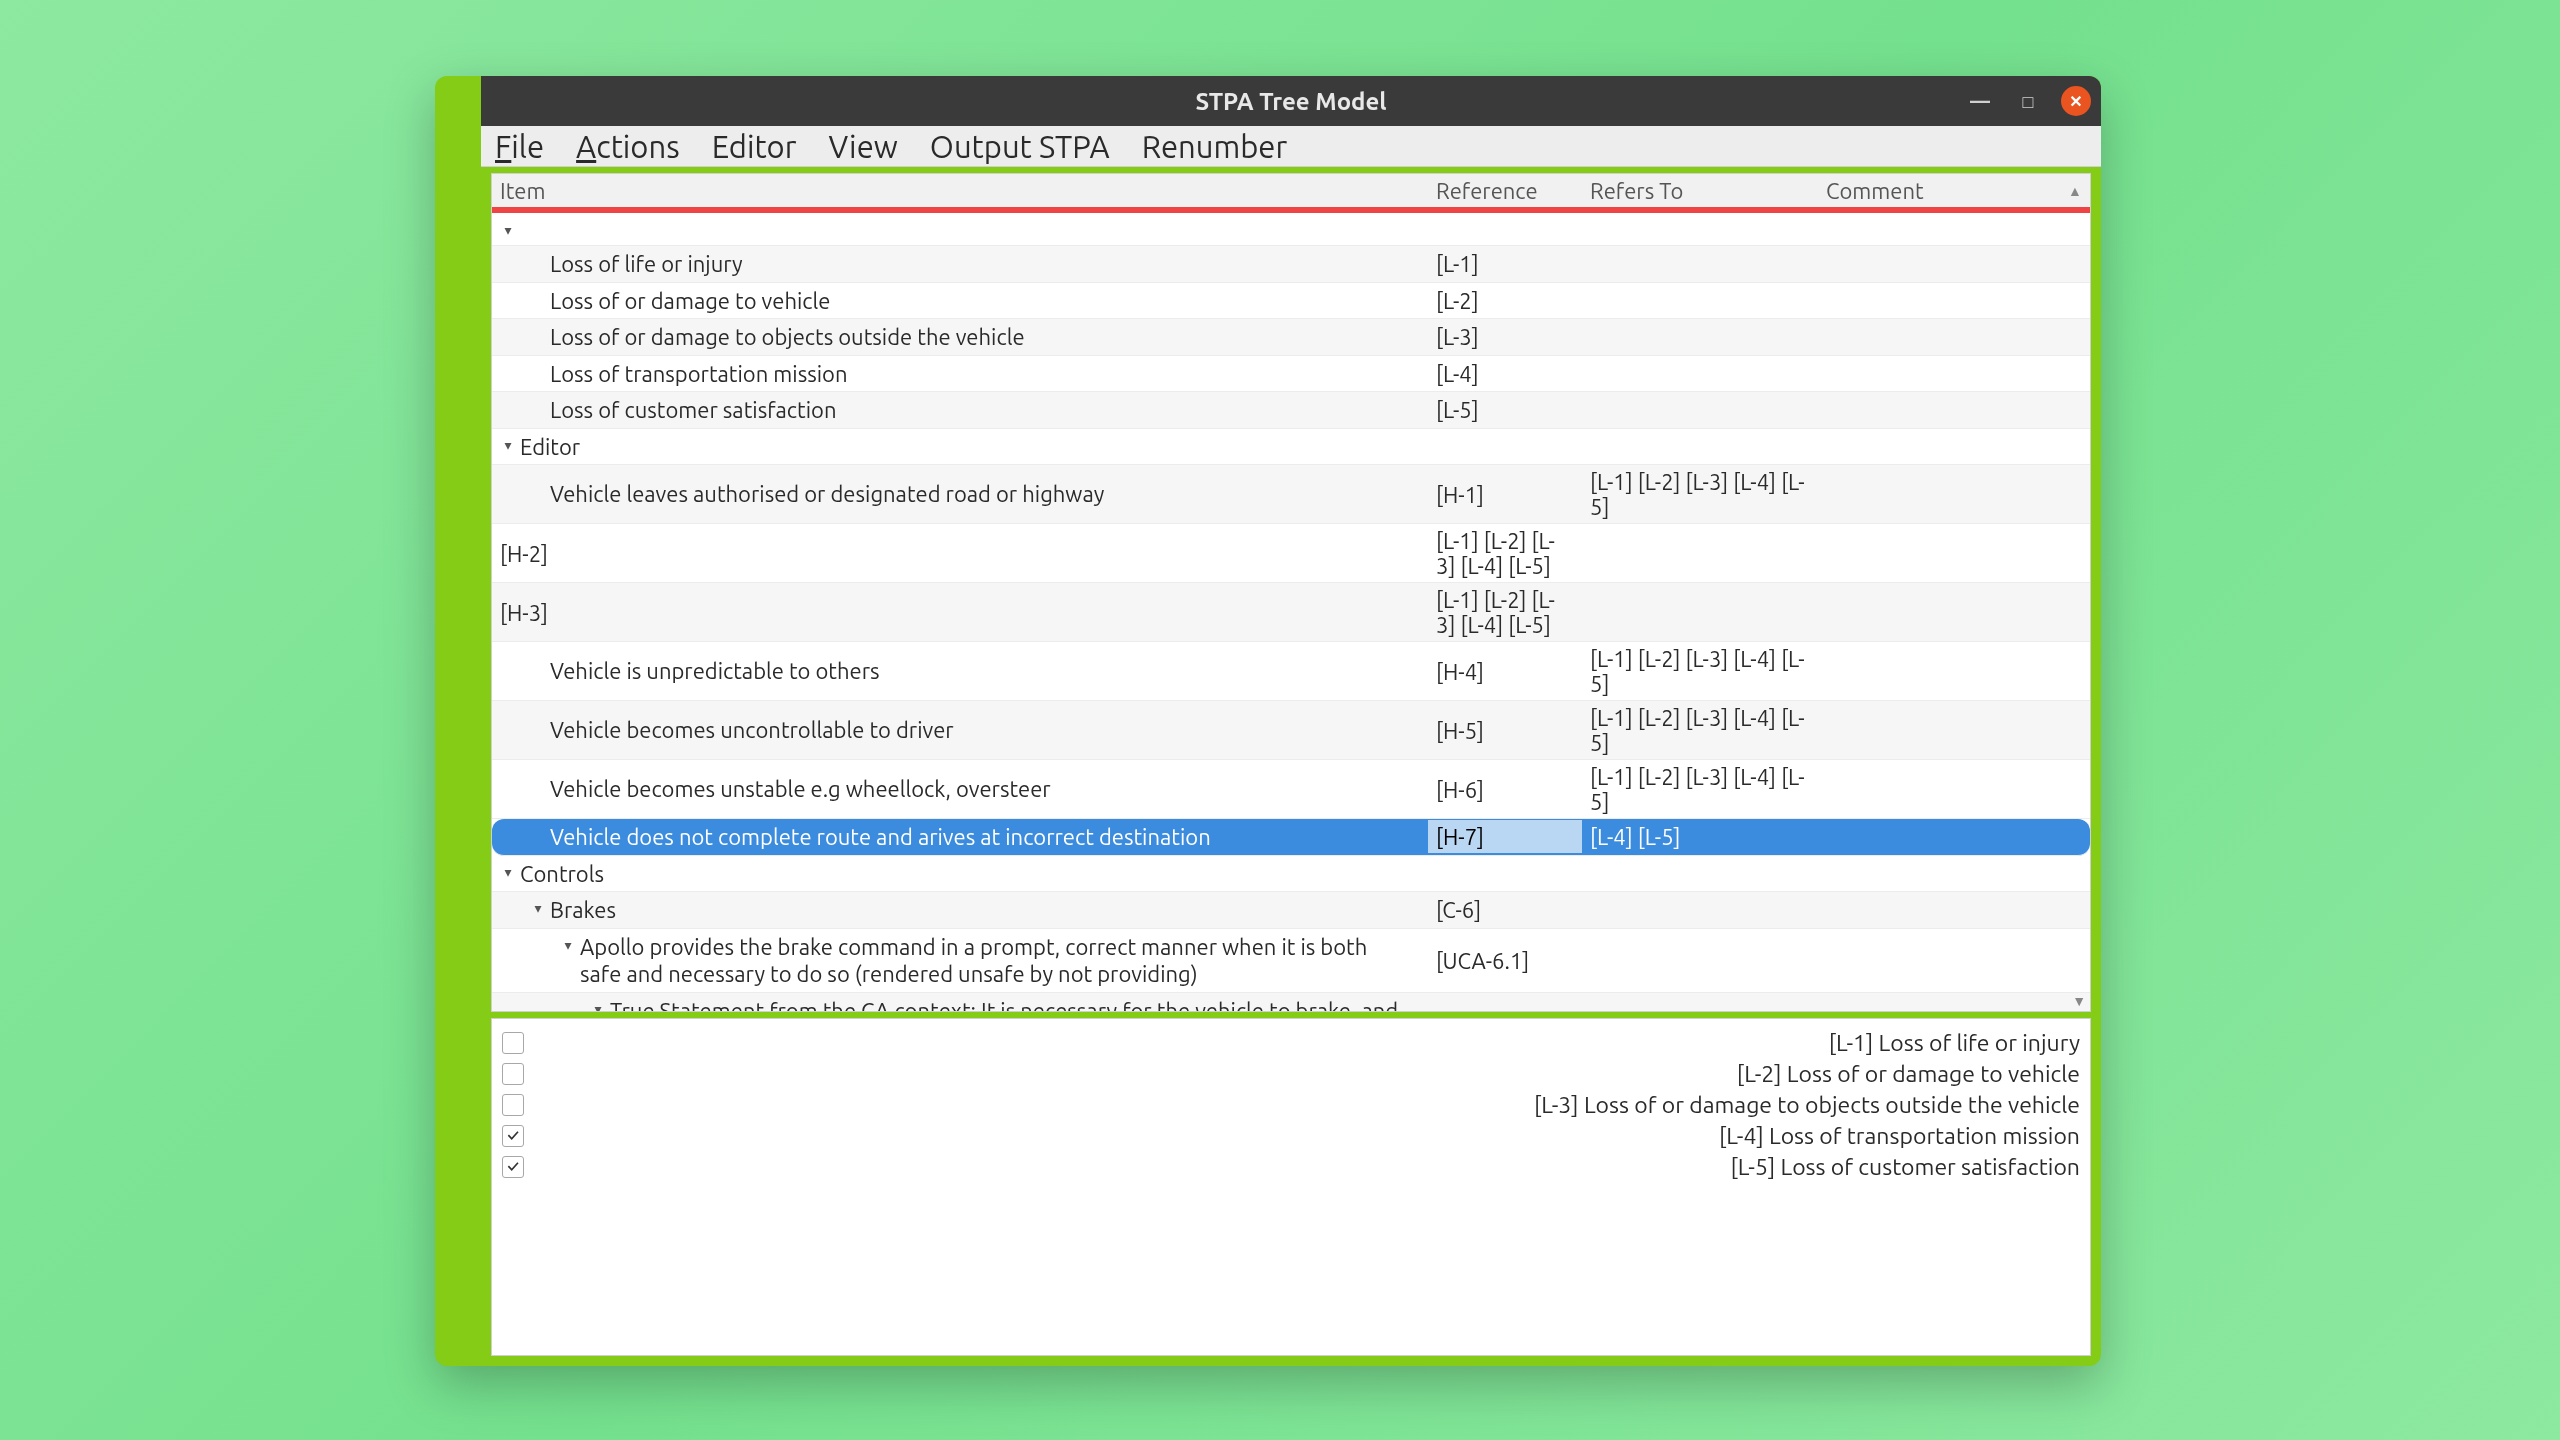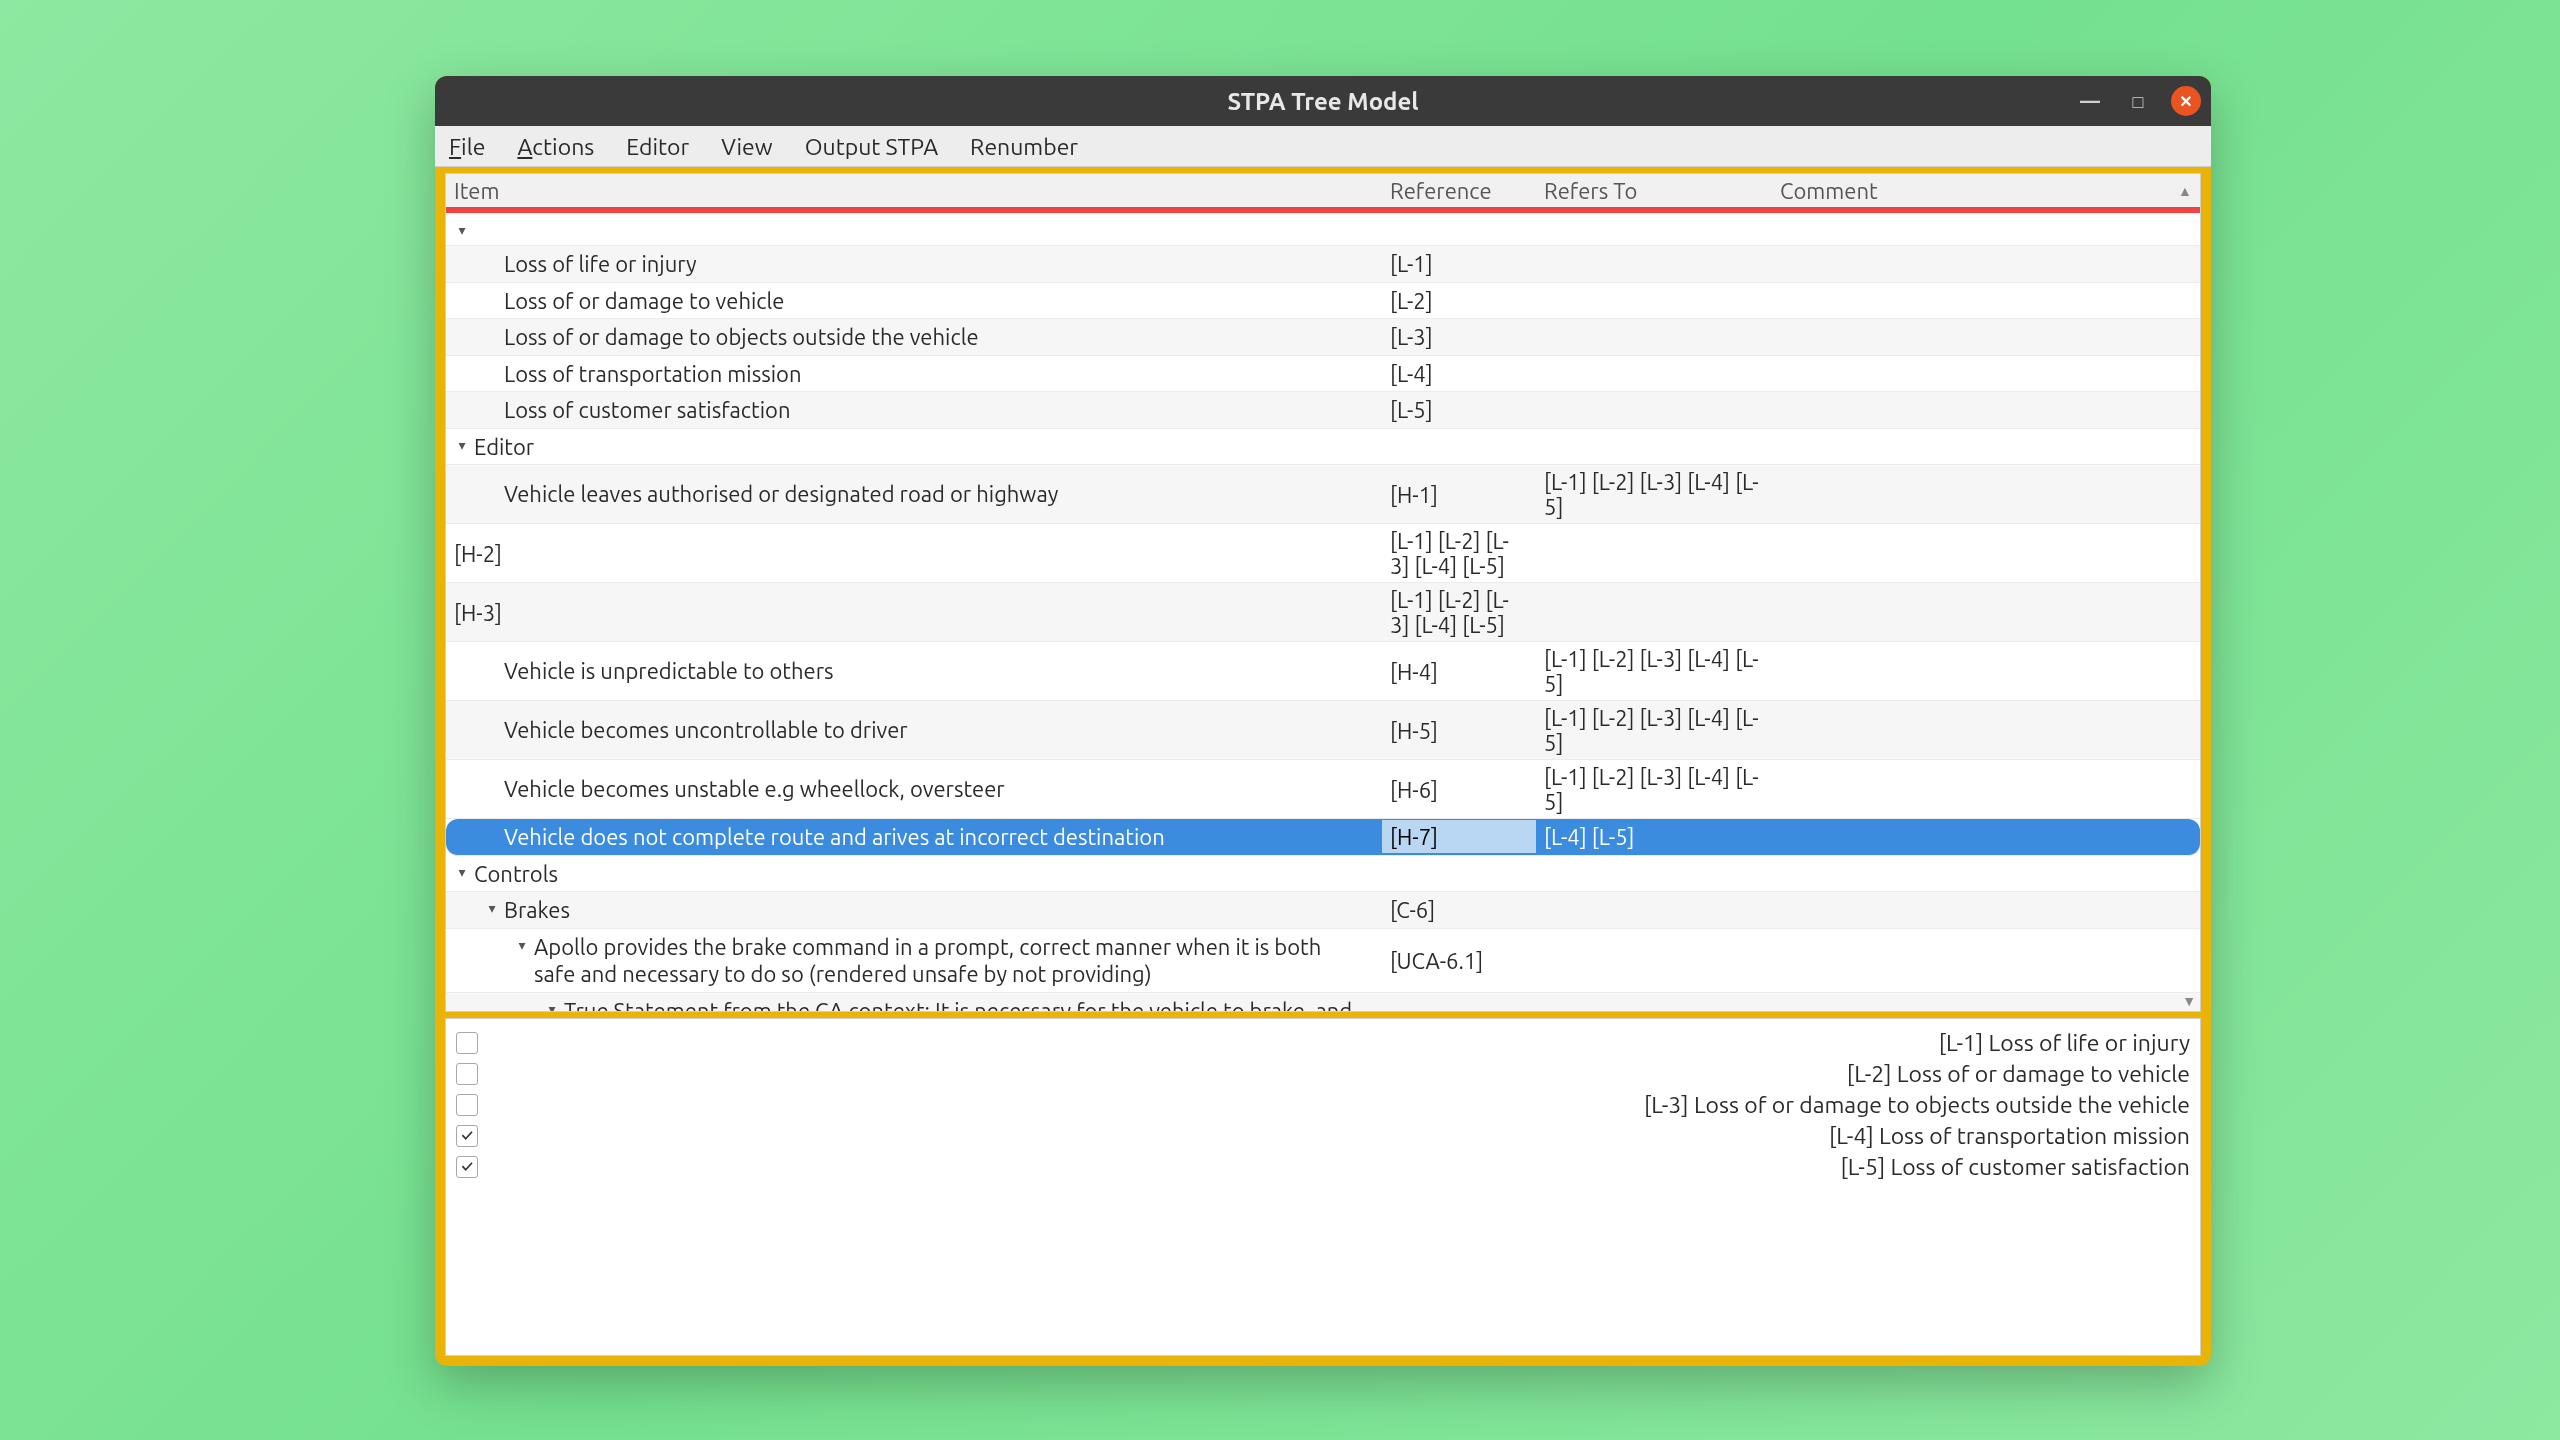--- a/index.html
+++ b/index.html
@@ -9,28 +9,29 @@
     height: 1440px;
     background: linear-gradient(135deg, #8de8a0 0%, #74e18e 50%, #8de8a0 100%);
     font-family: "Ubuntu", "Liberation Sans", Arial, sans-serif;
     font-size: 22px;
     color: #2a2a2a;
   }
   .window {
     position: absolute;
     left: 435px;
     top: 76px;
-    width: 1776px;
+    width: 1620px;
     height: 1290px;
-    background: #eab308;
+    background: #84cc16;
     border-radius: 12px;
     box-shadow: 0 18px 50px rgba(0,0,0,0.25);
     display: flex;
     flex-direction: column;
     overflow: hidden;
+    padding-left: 46px;
   }
   .titlebar {
     height: 50px;
     background: #3a3a3a;
     color: #e8e8e8;
     display: flex;
     align-items: center;
     justify-content: center;
     position: relative;
     font-size: 24px;
@@ -65,21 +66,21 @@
     height: 40px;
     background: #ededed;
     display: flex;
     align-items: center;
     padding: 0 10px;
     gap: 24px;
     border-bottom: 1px solid #cfcfcf;
     flex: 0 0 auto;
   }
   .menubar .menu-item {
-    font-size: 23px;
+    font-size: 31px;
     padding: 2px 4px;
     cursor: default;
   }
   .menubar .menu-item .mn { text-decoration: underline; text-underline-offset: 2px; }
   .table-wrap {
     flex: 1 1 auto;
     border: 1px solid #cfcfcf;
     margin: 6px 10px 0 10px;
     background: #fff;
     position: relative;

